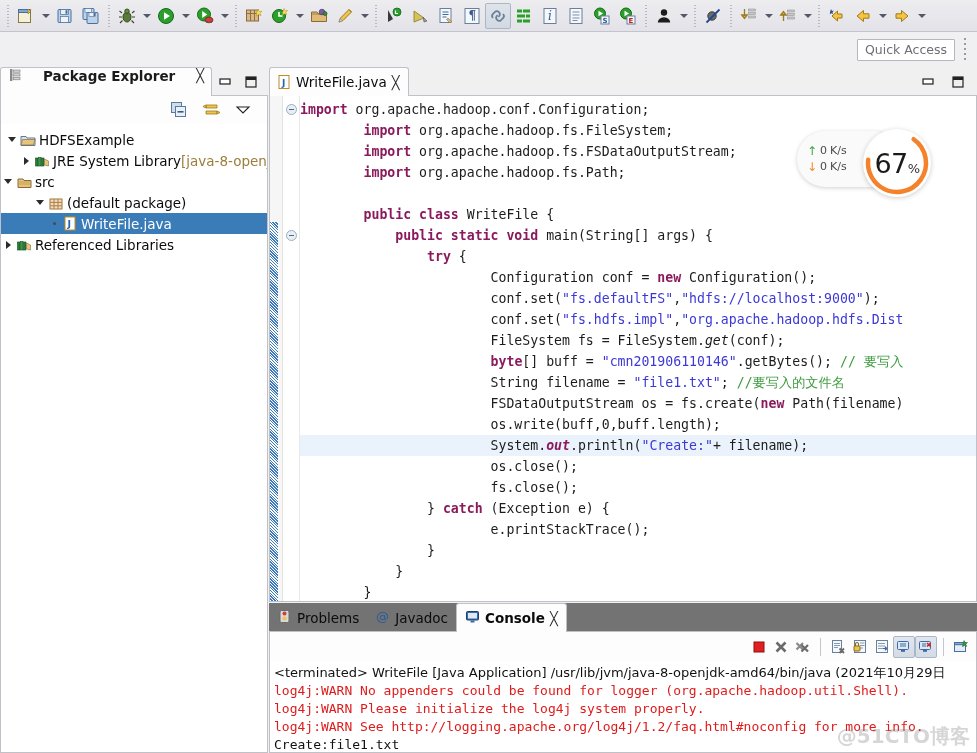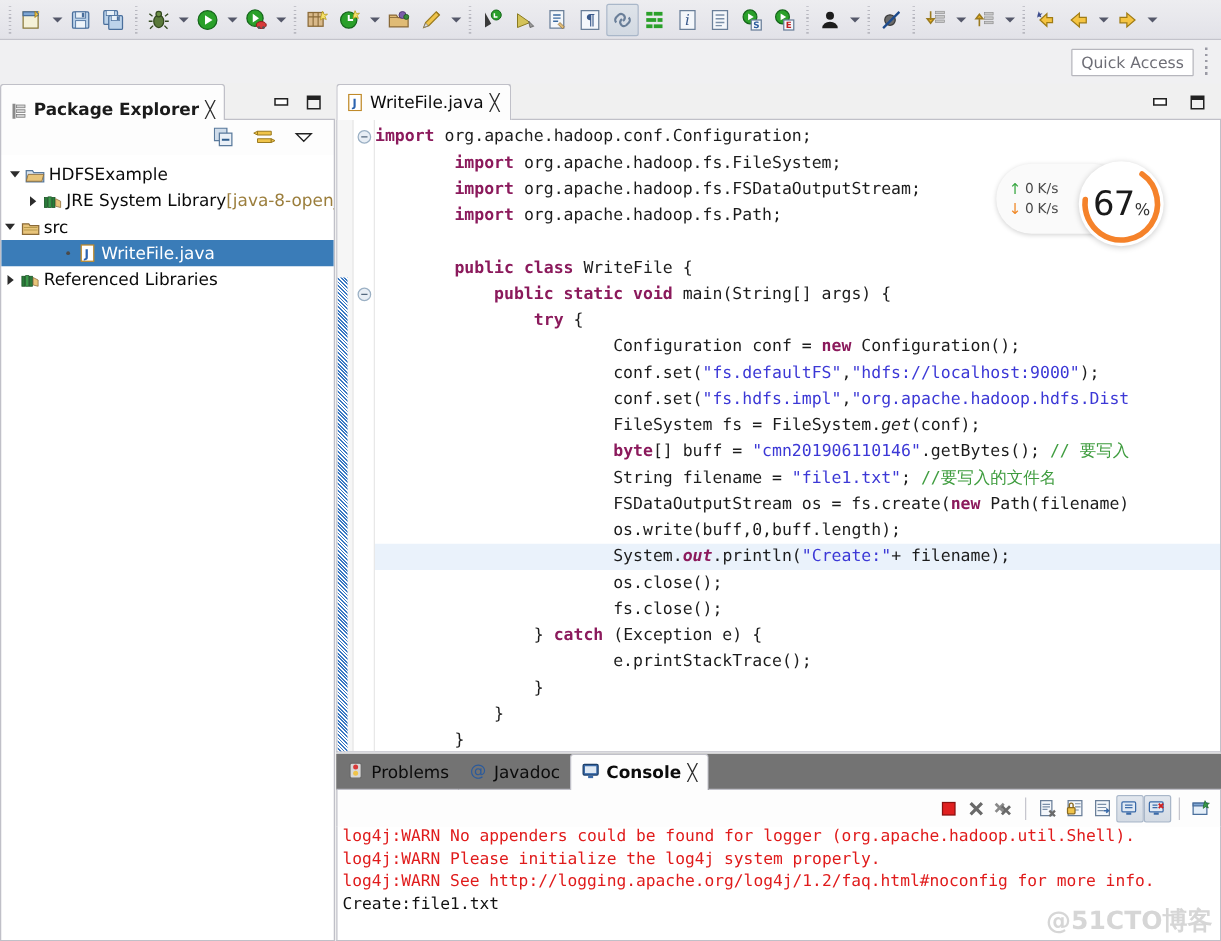--- a/index.html
+++ b/index.html
@@ -94,23 +94,23 @@
     background: #f0f0f0;
     display: flex; align-items: flex-end;
   }
   .pkg-tab {
     height: 29px;
     background: #fdfdfd;
     border: 1px solid #c0c0c8;
     border-bottom: none;
     border-top-left-radius: 3px;
     border-top-right-radius: 3px;
-    display: flex; align-items: flex-end;
+    display: flex; align-items: flex-start;
     padding: 0 7px 0 7px;
-    gap: 5px;
+    gap: 21px;
     font-weight: bold;
     font-size: 13.5px;
     color: #1b1b1b;
     position: relative;
     z-index: 2;
   }
   .pkg-tab-rest {
     flex: 1;
     height: 28px;
     border-bottom: 1px solid #c0c0c8;
@@ -647,20 +647,30 @@
         <div class="tnode" style="">
           <span class="tw down"></span>
           <span class="ticon">
             <svg width="16" height="14" viewBox="0 0 16 14">
               <path d="M2 4 L7 4 L8 5.5 L15 5.5 L15 12.5 L2 12.5 Z" fill="#e8c47a" stroke="#8a6a38"></path>
               <path d="M3 7 L14 7 M3 9 L14 9" stroke="#b89a4a" stroke-width="0.8"></path>
             </svg>
           </span>
           <span>src</span>
         </div>
+        <div class="tnode" style="padding-left:32px">
+          <span class="tw down"></span>
+          <span class="ticon">
+            <svg width="16" height="14" viewBox="0 0 16 14">
+              <rect x="2" y="3" width="12" height="10" fill="#f0dcc0" stroke="#a8763a"></rect>
+              <path d="M2 6.4 H14 M2 9.8 H14 M6 3 V13 M10 3 V13" stroke="#a8763a" stroke-width="0.9"></path>
+            </svg>
+          </span>
+          <span>(default package)</span>
+        </div>
         <div class="tnode sel" style="padding-left:46px">
           <span class="tw dot"></span>
           <span class="ticon">
             <svg width="14" height="15" viewBox="0 0 14 15">
               <rect x="2" y="1" width="10" height="13" fill="#ffffff" stroke="#c08a2a"></rect>
               <text x="4.5" y="11" font-size="9.5" fill="#2b63b0" font-family="DejaVu Sans, sans-serif" font-weight="bold">J</text>
             </svg>
           </span>
           <span>WriteFile.java</span>
         </div>
@@ -797,20 +807,21 @@
         <div class="con-sep"></div>
         <div class="con-btn">
           <svg width="16" height="16" viewBox="0 0 16 16">
             <rect x="1.5" y="3.5" width="11" height="9" fill="#e4eef8" stroke="#4a6f9c"></rect>
             <rect x="1.5" y="3.5" width="11" height="2.2" fill="#7fa7d4" stroke="#4a6f9c"></rect>
             <path d="M11 1.5 l1.2 2.3 l2.3 -0.4 l-1.7 1.8 l0.9 2.2 l-2.3 -1 l-1.8 1.3 l0.2 -2.3 z" fill="#3a9a4a" stroke="#14601f" stroke-width="0.5"></path>
           </svg>
         </div>
       </div>
     <div class="con-body">
+      <div class="con-head">&lt;terminated&gt; WriteFile [Java Application] /usr/lib/jvm/java-8-openjdk-amd64/bin/java (2021年10月29日</div>
       <div id="con-out">
           <div class="con-line con-err">log4j:WARN No appenders could be found for logger (org.apache.hadoop.util.Shell).</div>
           <div class="con-line con-err">log4j:WARN Please initialize the log4j system properly.</div>
           <div class="con-line con-err">log4j:WARN See http://logging.apache.org/log4j/1.2/faq.html#noconfig for more info.</div>
           <div class="con-line con-out">Create:file1.txt</div>
         </div>
       <div class="watermark">@51CTO博客</div>
     </div>
   </div>
 

